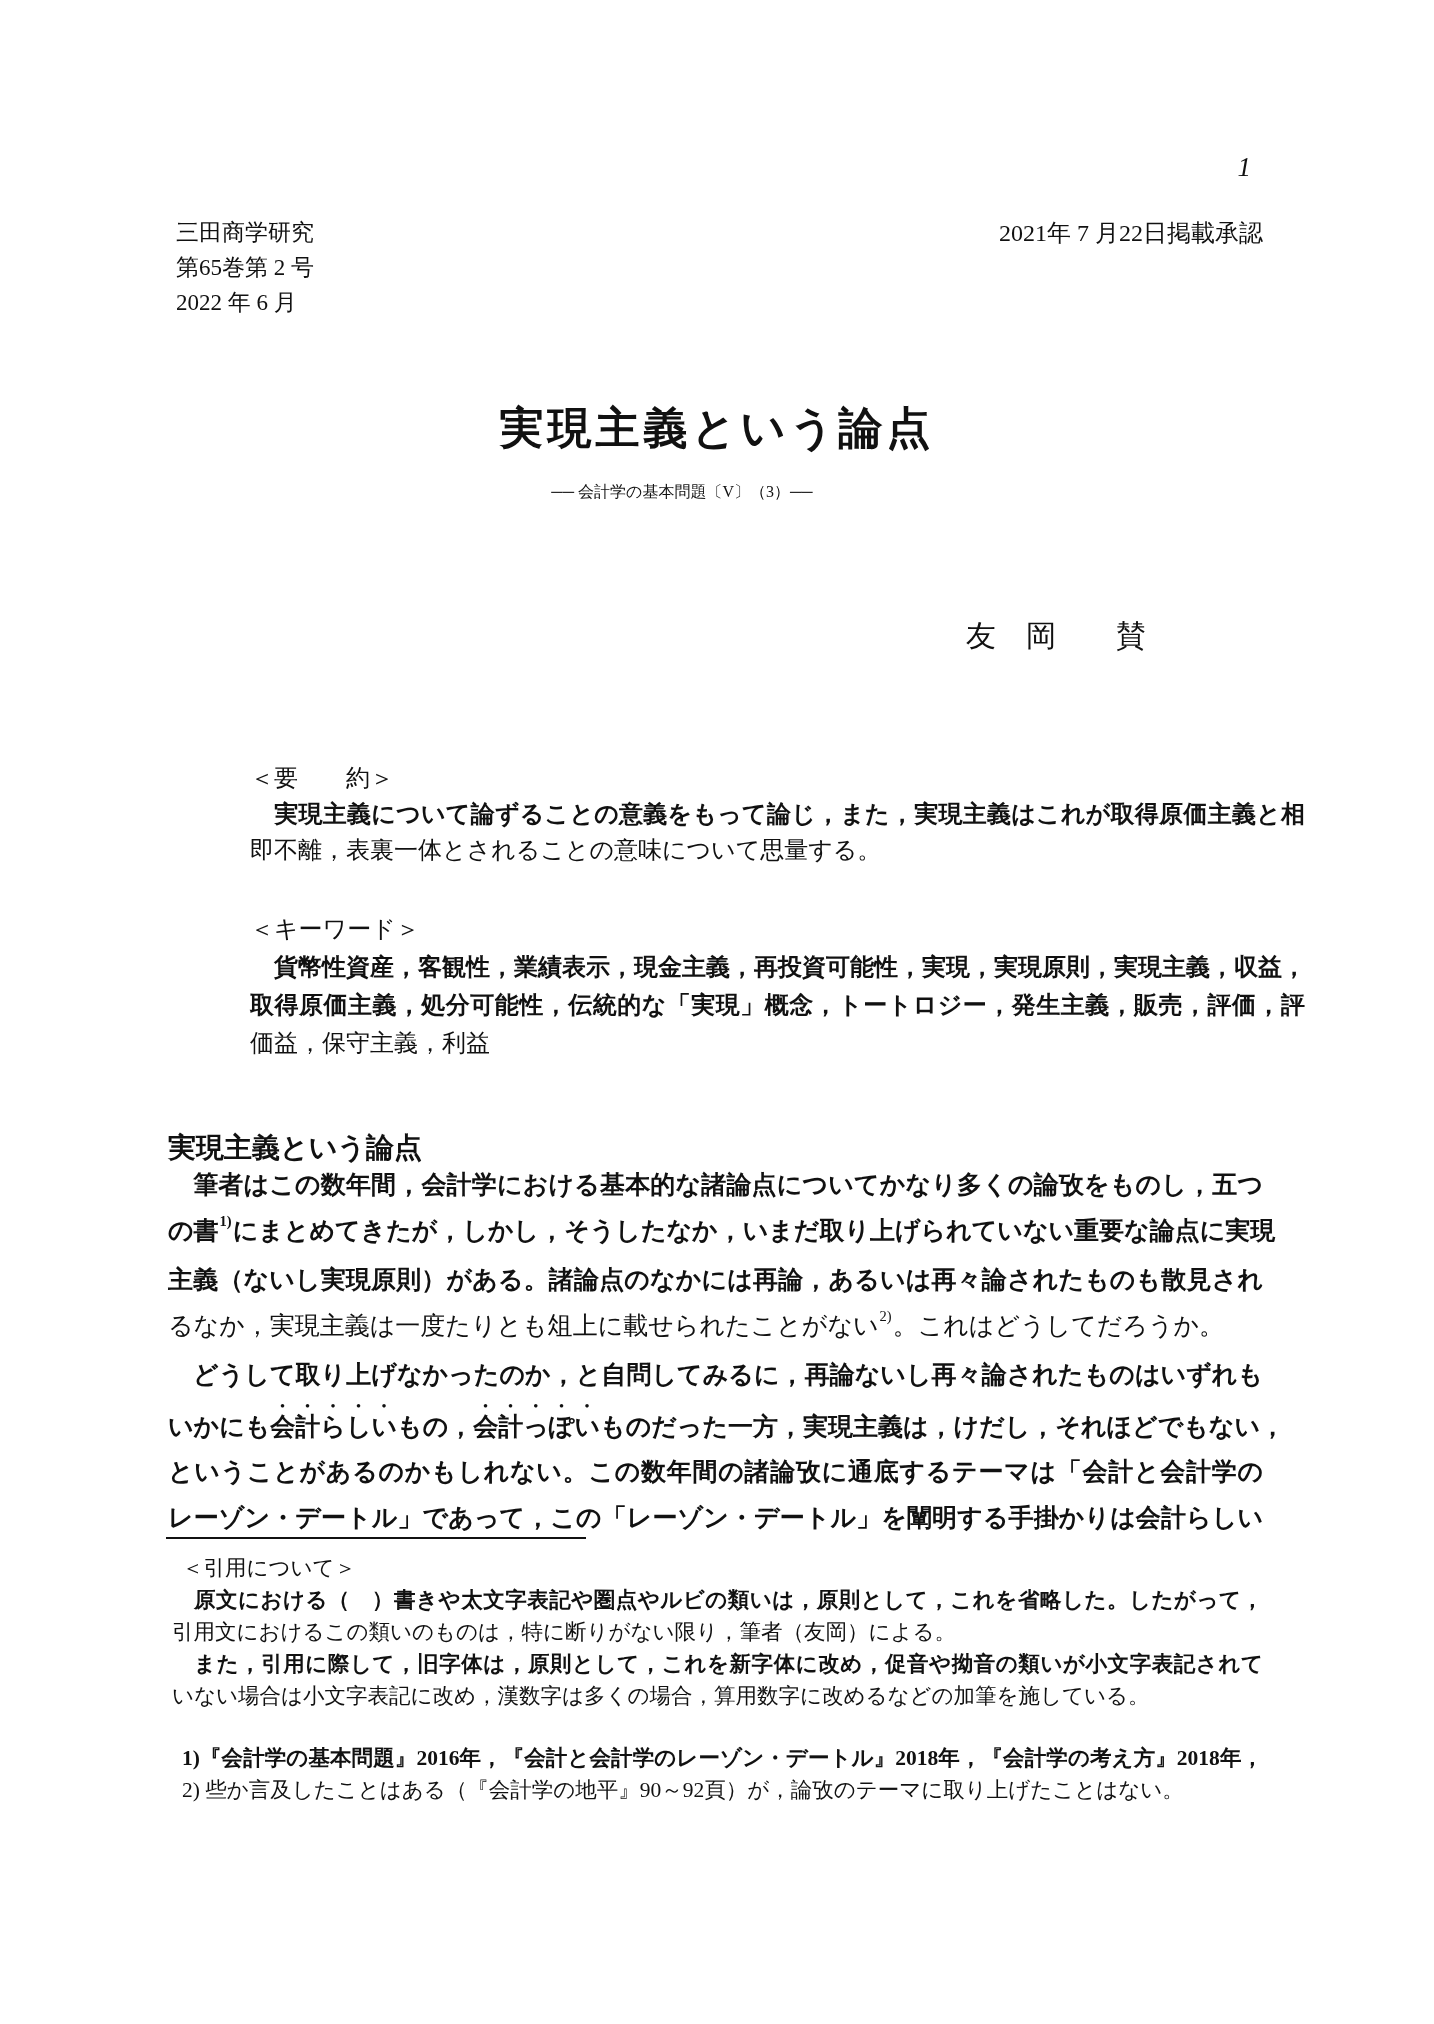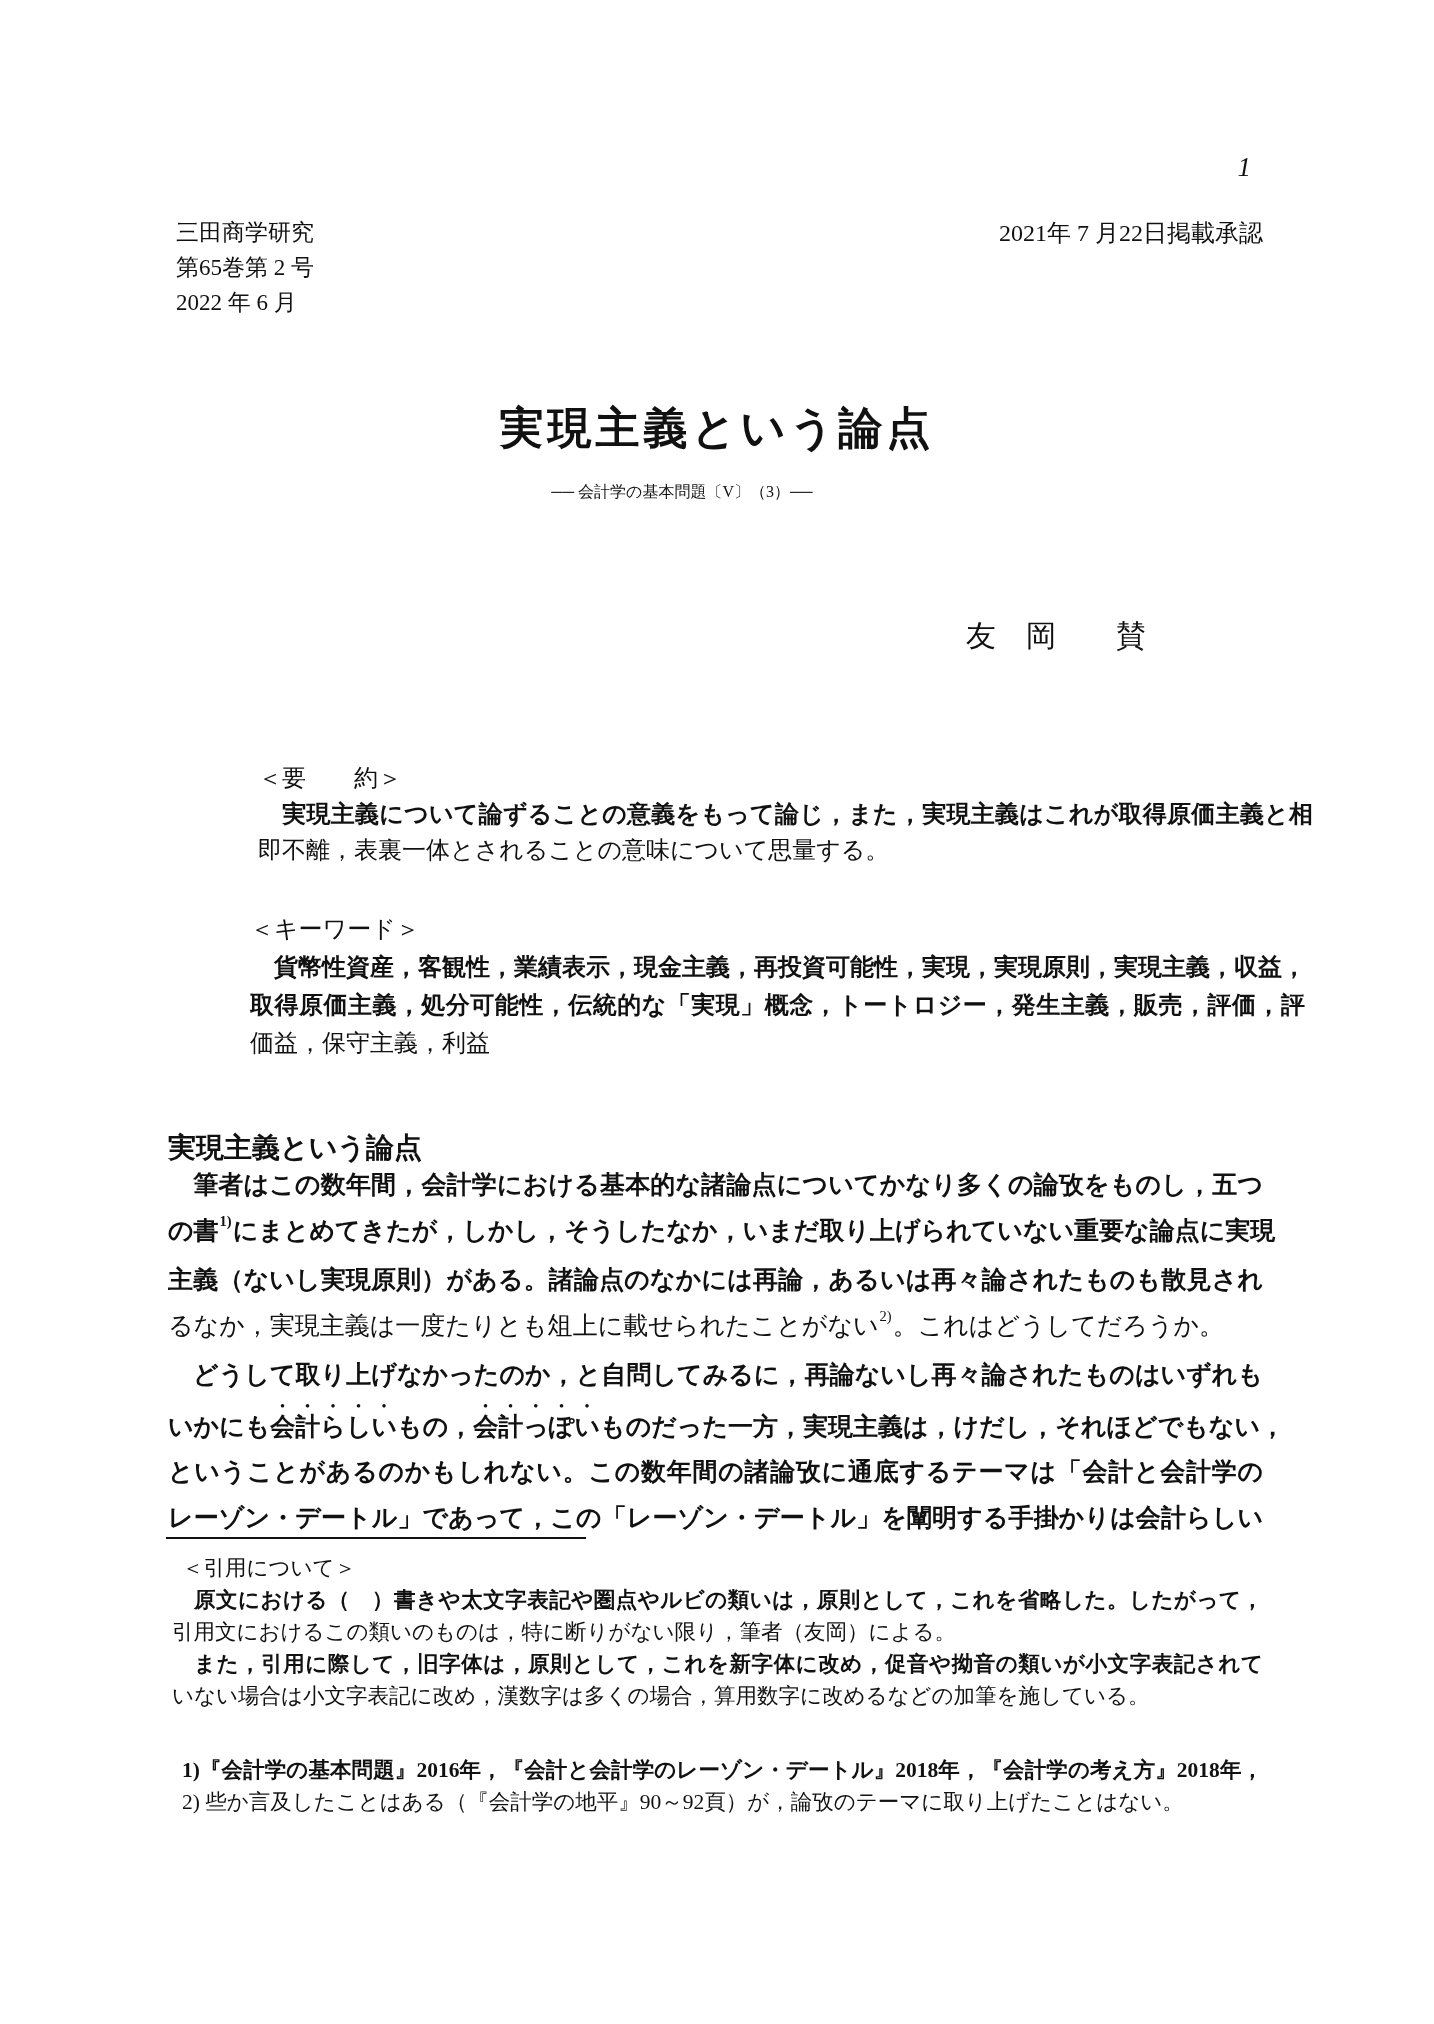--- a/index.html
+++ b/index.html
@@ -16,32 +16,32 @@
   
   .journal{left:168px;top:215px;font-size:23px;line-height:35px;margin-left:8px;}
   .pagenum{right:183px;top:152px;font-size:27px;font-style:italic;line-height:30px;}
   .approval{right:171px;top:218px;font-size:24px;line-height:30px;text-align:right;}
   
   .title{left:0;top:403px;width:1434px;text-align:center;
          font-size:44px;font-weight:bold;letter-spacing:4px;line-height:52px;}
   .subtitle{left:0;top:476px;width:1364px;text-align:center;font-size:16px;line-height:32px;}
   .author{left:966px;top:618px;font-size:30px;line-height:36px;}
   
-  .abstract{left:250px;top:760px;width:1055px;font-size:24px;line-height:36px;margin-left:8px;}
+  .abstract{left:250px;top:760px;width:1055px;font-size:24px;line-height:36px;}
   .keywords{left:250px;top:910px;width:1055px;font-size:24px;line-height:38px;}
   .block-head{white-space:nowrap;}
   
   .section-head{left:168px;top:1130px;font-size:28px;line-height:36px;font-weight:bold;
                 font-family:"Liberation Sans","DejaVu Sans",sans-serif;}
   .bodytext{left:168px;top:1162px;width:1095px;font-size:25px;line-height:45.5px;}
   
   .rule{left:166px;top:1537px;width:420px;height:0;border-top:2px solid #111;}
   .footnotes{left:172px;top:1552px;width:1091px;font-size:21.5px;line-height:32px;}
   .fn-quote-head{padding-left:10px;white-space:nowrap;}
-  .fn-notes{margin-top:42px;padding-left:10px;}
+  .fn-notes{margin-top:30px;padding-left:10px;}
   
   .tline{white-space:nowrap;}
   .fill{text-align:justify;text-align-last:justify;font-weight:bold;}
   .end{text-align:left;text-align-last:left;}
   .sup{font-size:0.58em;position:relative;top:-0.85em;margin:0 1px;letter-spacing:0;}
   .emdot{
     -webkit-text-emphasis:filled dot;
     -webkit-text-emphasis-position:over right;
     text-emphasis:filled dot;
     text-emphasis-position:over right;

